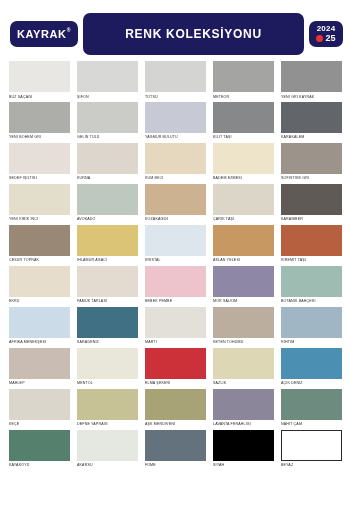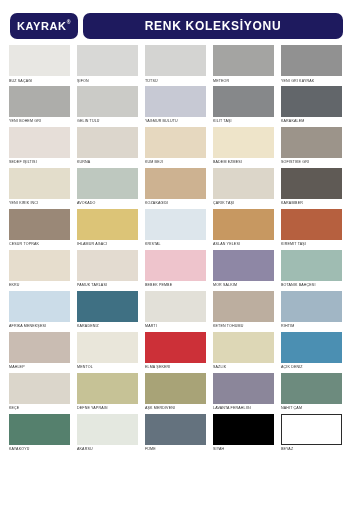--- a/index.html
+++ b/index.html
@@ -46,21 +46,21 @@
   .brand-reg {
     font-size: 5px;
     vertical-align: super;
     position: relative;
     top: -1px;
     left: 0px;
   }
   .title-badge {
     background: #1e1a5e;
     border-radius: 7px;
-    height: 26px;
+    height: 42px;
     flex: 1 1 auto;
     display: flex;
     align-items: center;
     justify-content: center;
   }
   .title-text {
     color: #ffffff;
     font-size: 12px;
     font-weight: bold;
     letter-spacing: 0.7px;
@@ -147,20 +147,27 @@
 </head>
 <body>
 
 <div class="header">
   <div class="brand-badge">
     <span class="brand-text"><span>KAYRAK</span><span class="brand-reg">®</span></span>
   </div>
   <div class="title-badge">
     <span class="title-text">RENK KOLEKSİYONU</span>
   </div>
+  <div class="year-badge">
+    <span class="year-top">2024</span>
+    <span class="year-bottom-row">
+      <span class="year-dot"></span>
+      <span class="year-bottom">25</span>
+    </span>
+  </div>
 </div>
 
 <div class="grid" id="grid">
     <div class="row">
       <div class="cell">
         <span class="chip" title="#e8e7e3" style="background: rgb(232, 231, 227);"></span>
         <span class="chip-label">BUZ SAÇAĞI</span>
       </div>
       <div class="cell">
         <span class="chip" title="#d8d8d6" style="background: rgb(216, 216, 214);"></span>

